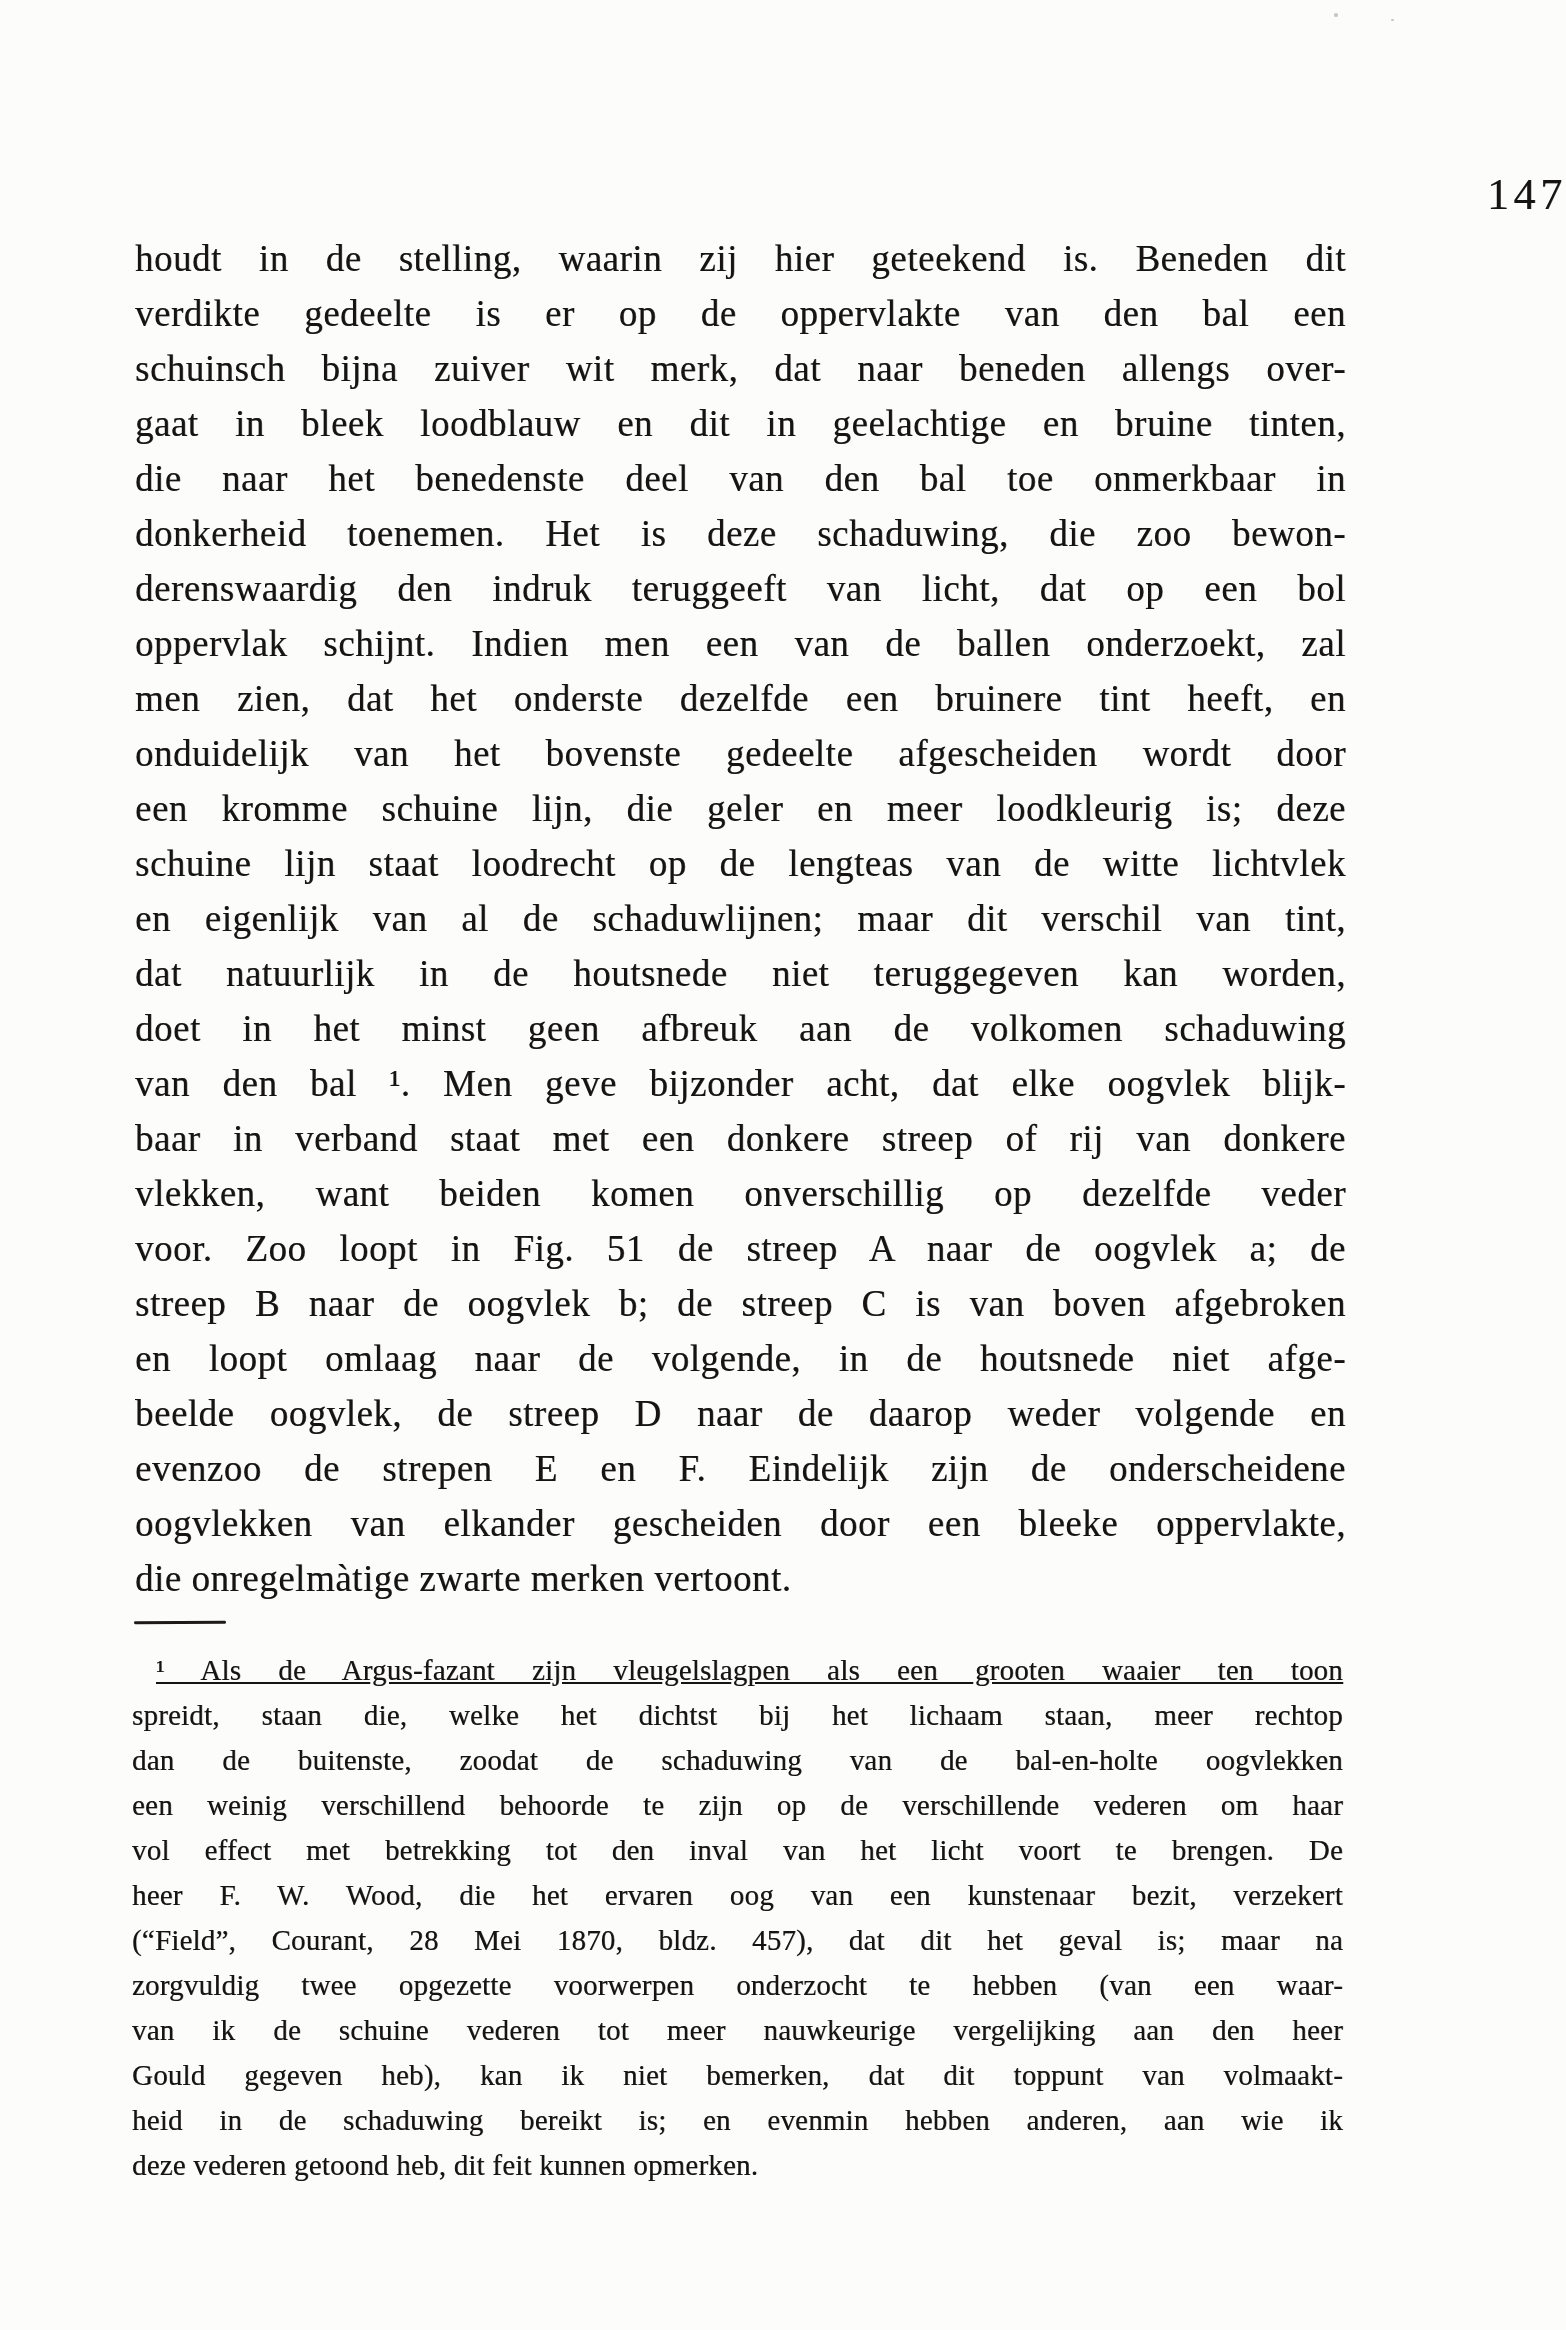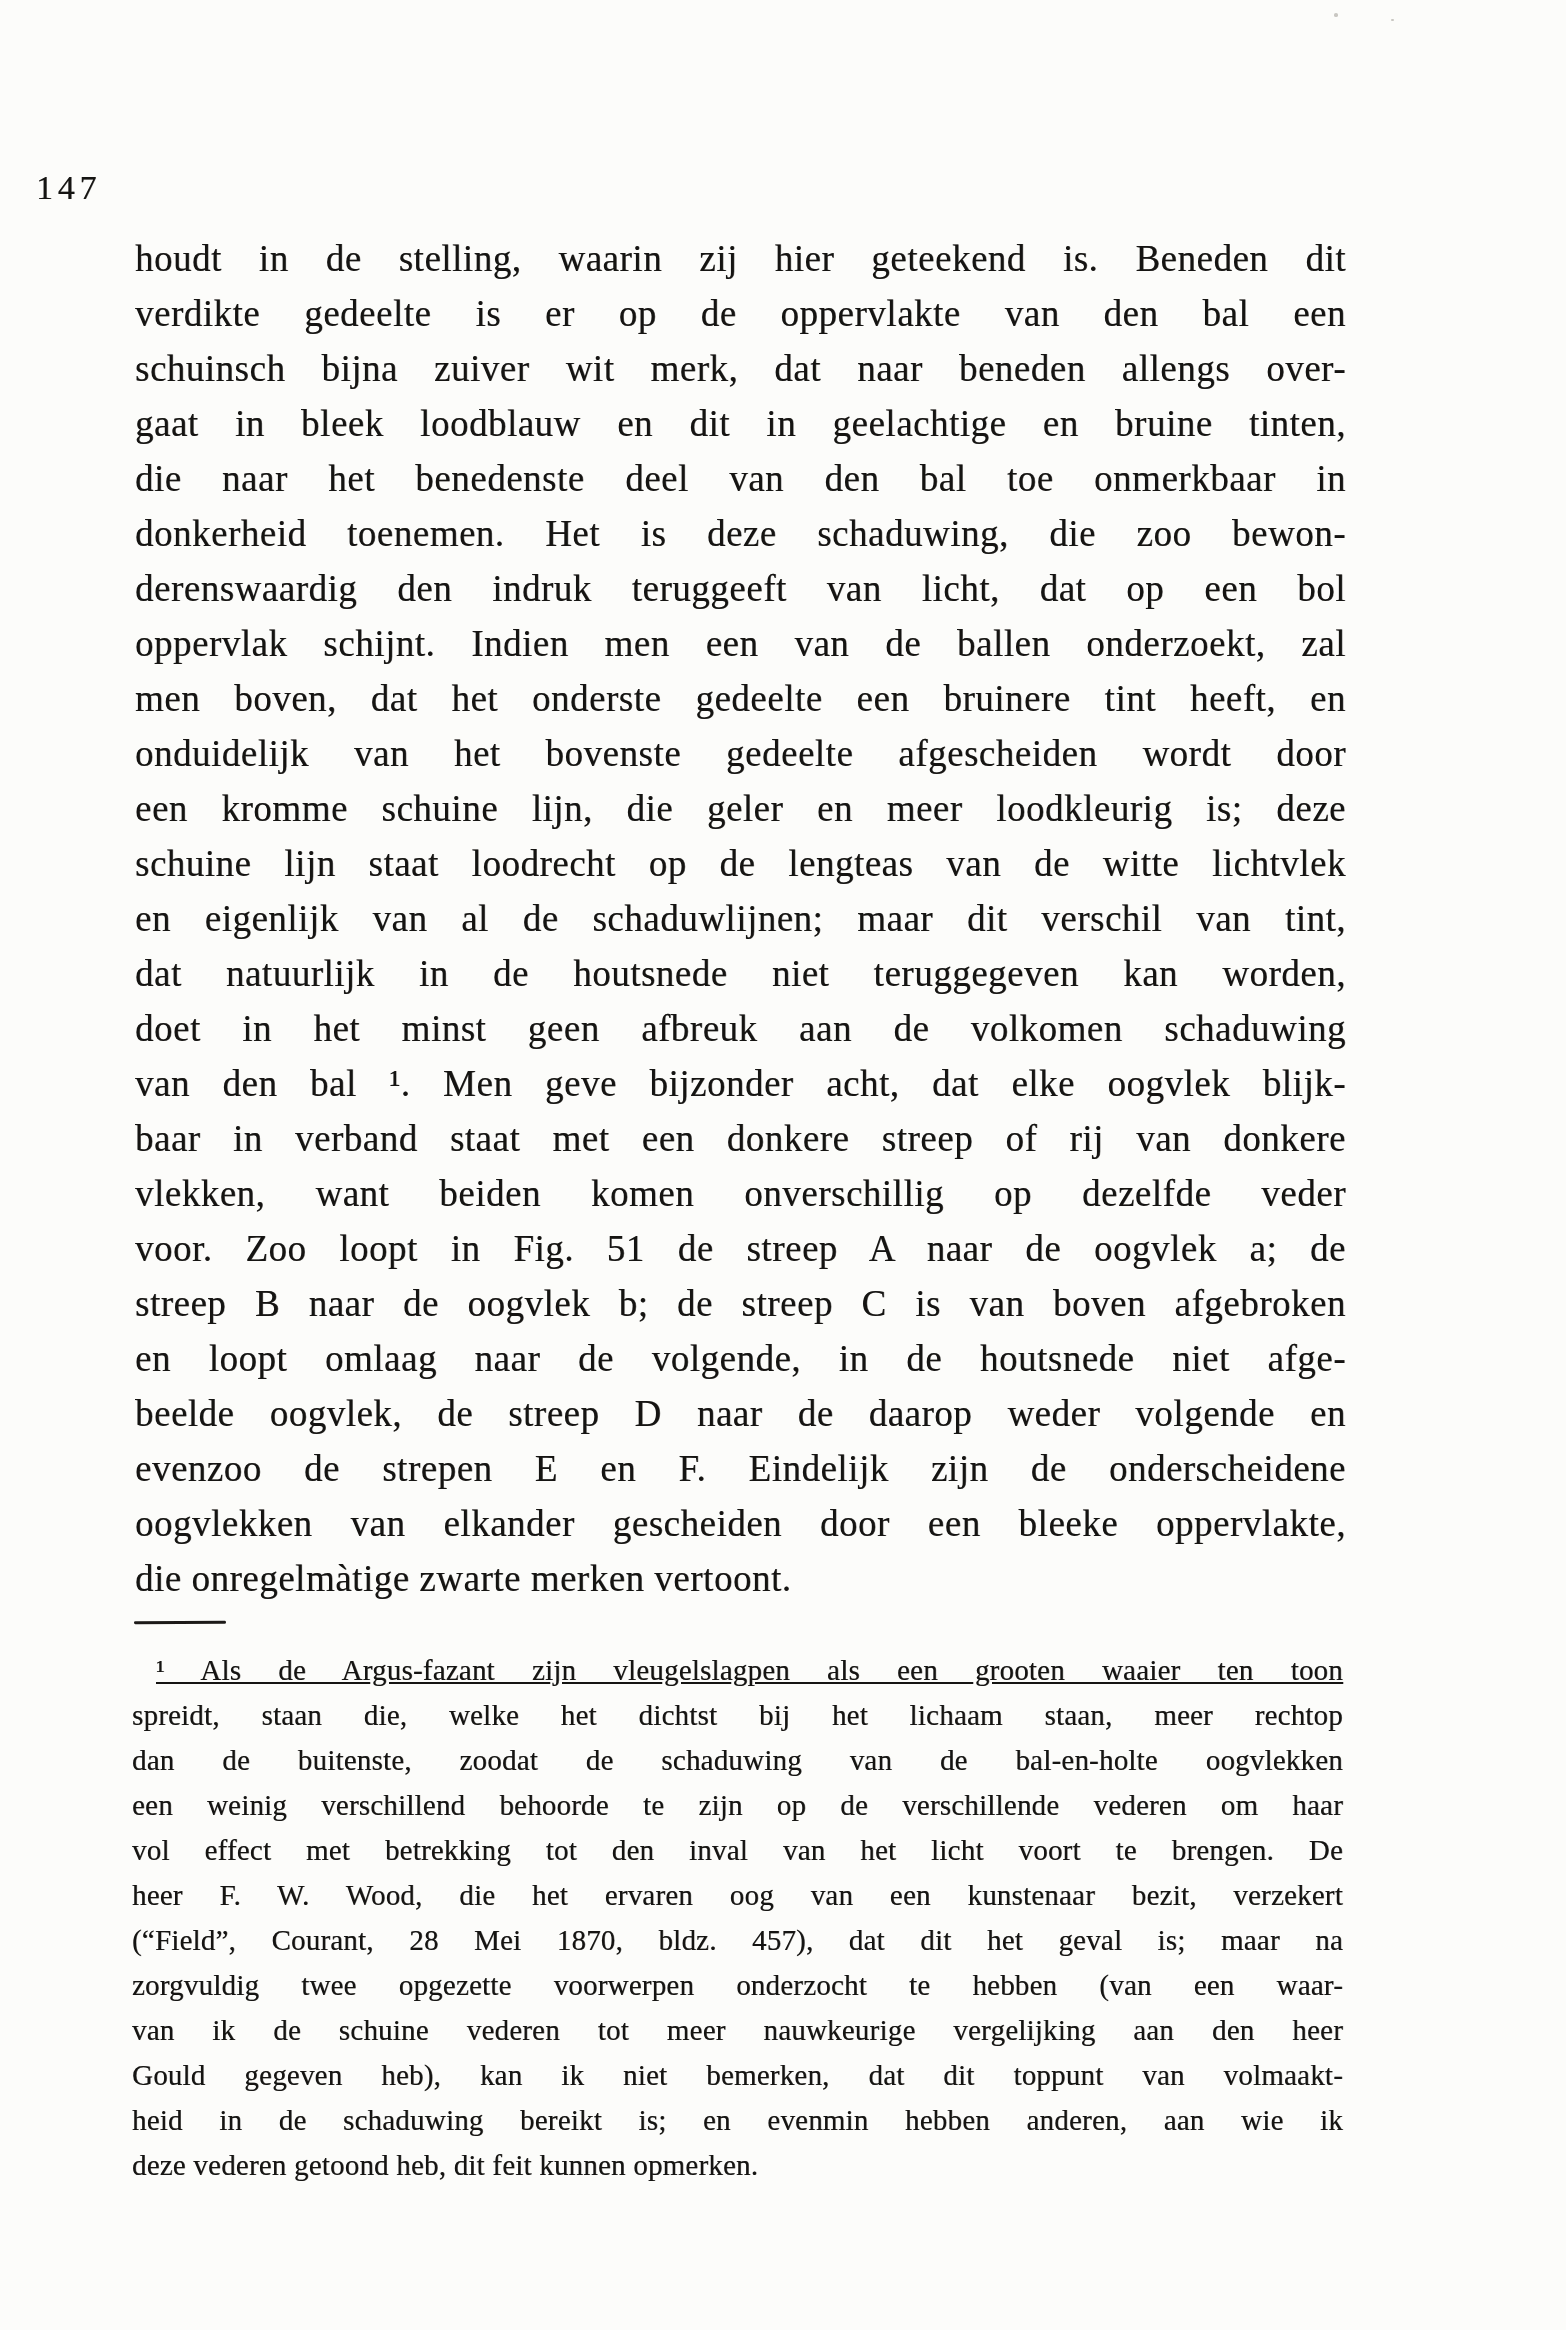--- a/index.html
+++ b/index.html
@@ -16,22 +16,22 @@
     font-family: "Liberation Serif", "DejaVu Serif", serif;
     overflow: hidden;
     
     text-shadow: 0.5px 0 0 rgba(20,18,16,0.55);
   }
   .page-number {
     position: absolute;
     top: 169px;
     left: 0;
     right: 0;
-    text-align: left;
-    font-size: 34px;
+    text-align: right;
+    font-size: 44px;
     letter-spacing: 4.7px;
     margin-left: 36px;
   }
   .main-text {
     position: absolute;
     left: 135px;
     top: 231px;
     width: 1211px;
     font-size: 37px;
     line-height: 55px;
@@ -94,21 +94,21 @@
 
   <div class="main-text">
       <div class="line">houdt in de stelling, waarin zij hier geteekend is. Beneden dit</div>
       <div class="line">verdikte gedeelte is er op de oppervlakte van den bal een</div>
       <div class="line">schuinsch bijna zuiver wit merk, dat naar beneden allengs over-</div>
       <div class="line">gaat in bleek loodblauw en dit in geelachtige en bruine tinten,</div>
       <div class="line">die naar het benedenste deel van den bal toe onmerkbaar in</div>
       <div class="line">donkerheid toenemen. Het is deze schaduwing, die zoo bewon-</div>
       <div class="line">derenswaardig den indruk teruggeeft van licht, dat op een bol</div>
       <div class="line">oppervlak schijnt. Indien men een van de ballen onderzoekt, zal</div>
-      <div class="line">men boven, dat het onderste gedeelte een bruinere tint heeft, en</div>
+      <div class="line">men zien, dat het onderste dezelfde een bruinere tint heeft, en</div>
       <div class="line">onduidelijk van het bovenste gedeelte afgescheiden wordt door</div>
       <div class="line">een kromme schuine lijn, die geler en meer loodkleurig is; deze</div>
       <div class="line">schuine lijn staat loodrecht op de lengteas van de witte lichtvlek</div>
       <div class="line">en eigenlijk van al de schaduwlijnen; maar dit verschil van tint,</div>
       <div class="line">dat natuurlijk in de houtsnede niet teruggegeven kan worden,</div>
       <div class="line">doet in het minst geen afbreuk aan de volkomen schaduwing</div>
       <div class="line">van den bal ¹. Men geve bijzonder acht, dat elke oogvlek blijk-</div>
       <div class="line">baar in verband staat met een donkere streep of rij van donkere</div>
       <div class="line">vlekken, want beiden komen onverschillig op dezelfde veder</div>
       <div class="line">voor. Zoo loopt in Fig. 51 de streep A naar de oogvlek a; de</div>

